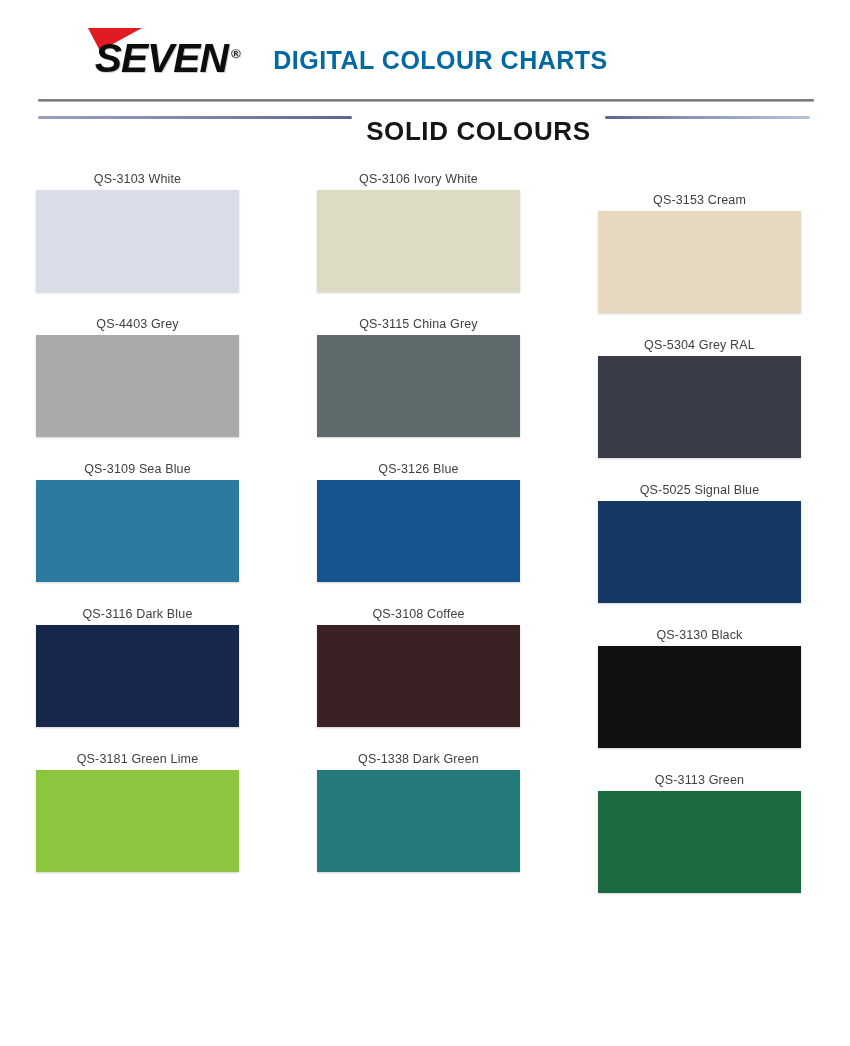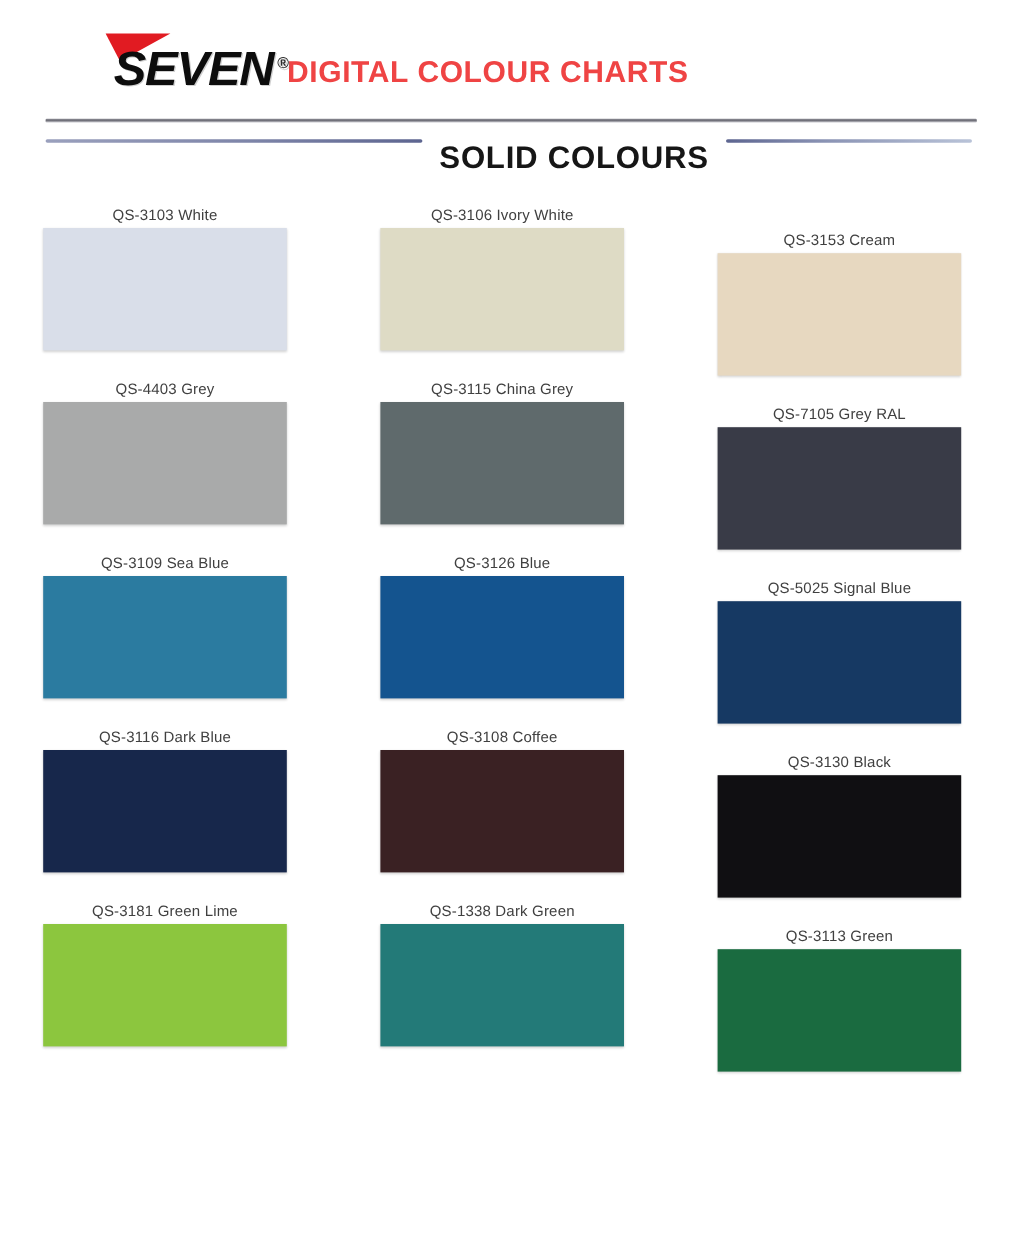--- a/index.html
+++ b/index.html
@@ -60,21 +60,22 @@
     vertical-align: super;
     margin-left: 3px;
     font-style: normal;
     letter-spacing: 0;
   }
   .header-title {
     font-family: "Liberation Sans", sans-serif;
     font-weight: bold;
     font-size: 25px;
     letter-spacing: 0.5px;
-    color: #ef4444;
+    color: #0369a1;
+    margin-left: 34px;
     padding-bottom: 3px;
     white-space: nowrap;
   }
   .header-rule {
     position: absolute;
     left: 38px;
     right: 36px;
     top: 99px;
     height: 3px;
     background: linear-gradient(180deg, #8e8e96 0%, #6e6e77 45%, #c9c9cf 100%);
@@ -192,21 +193,21 @@
     <div class="row">
       <div class="cell">
         <div class="swatch-label">QS-4403 Grey</div>
         <div class="swatch" style="background-color: rgb(169, 170, 170);"></div>
       </div>
       <div class="cell">
         <div class="swatch-label">QS-3115 China Grey</div>
         <div class="swatch" style="background-color: rgb(95, 106, 108);"></div>
       </div>
       <div class="cell">
-        <div class="swatch-label">QS-7105 Grey RAL</div>
+        <div class="swatch-label">QS-5304 Grey RAL</div>
         <div class="swatch" style="background-color: rgb(57, 59, 71);"></div>
       </div>
     </div>
     <div class="row">
       <div class="cell">
         <div class="swatch-label">QS-3109 Sea Blue</div>
         <div class="swatch" style="background-color: rgb(43, 123, 160);"></div>
       </div>
       <div class="cell">
         <div class="swatch-label">QS-3126 Blue</div>

